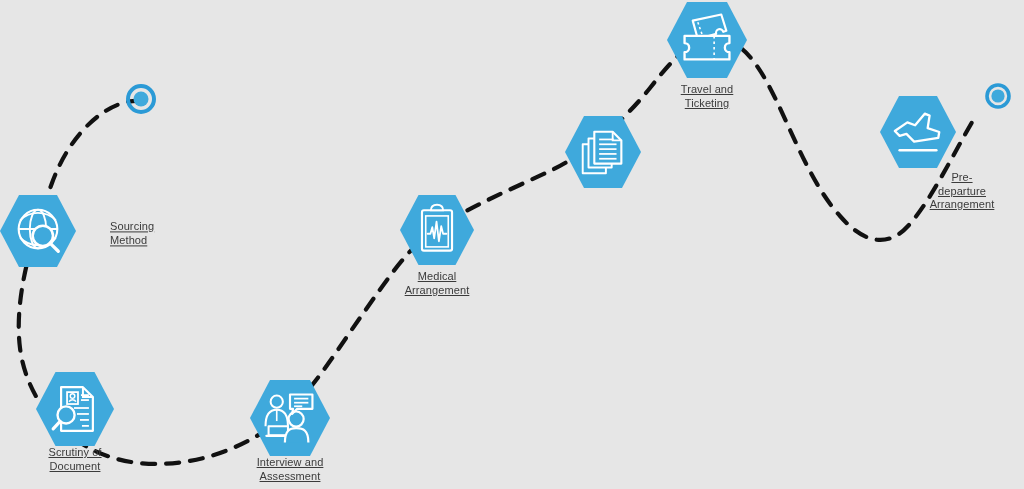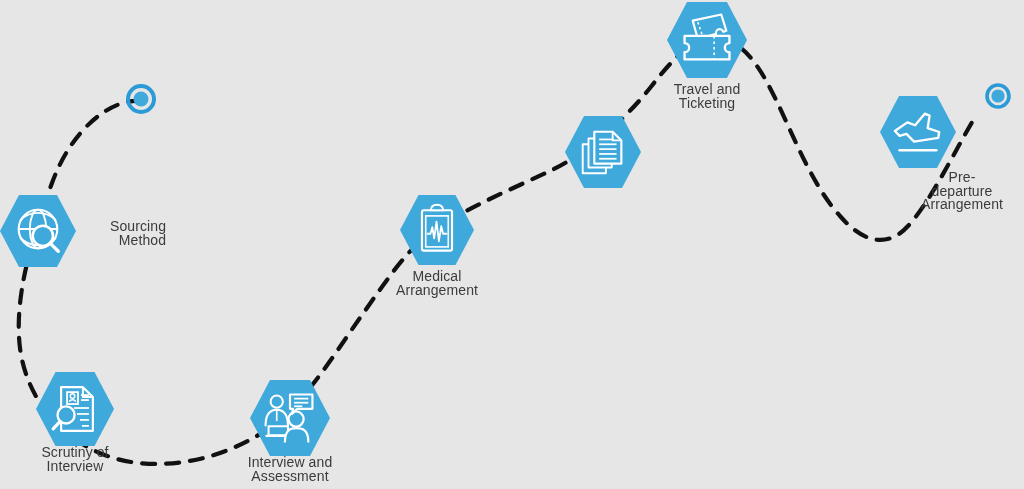--- a/index.html
+++ b/index.html
@@ -35,25 +35,26 @@
   .hex-wrap {
     position: absolute;
     left: 0;
     top: 0;
     transform: translate(-50%, -50%);
   }
   .node-label {
     position: absolute;
     text-align: center;
     color: #3b3b3b;
-    font-size: 14px;
+    font-size: 11px;
     line-height: 13.6px;
     white-space: pre-line;
     letter-spacing: 0.1px;
     font-family: "Liberation Sans", sans-serif;
+    text-decoration: underline;
   }
   .label-below {
     left: 0;
     transform: translateX(-50%);
   }
   .label-right {
     transform: translateY(-50%);
   }
   .endpoint {
     position: absolute;
@@ -195,24 +196,24 @@
           </svg></div>
       </div>
       <div class="node" style="left: 918px; top: 132px;">
         <div class="hex-wrap" style="width: 88px; height: 84px;"><svg width="88" height="84" viewBox="-44 -42 88 84">
             <polygon points="-38.00,0.00 -19.00,-36.00 19.00,-36.00 38.00,0.00 19.00,36.00 -19.00,36.00" fill="#3fa9dc"></polygon>
             <use xlink:href="#icon-airplane-takeoff" transform="scale(0.966)"></use>
           </svg></div>
       </div>
     </div>
 
-<div class="node-label label-right" style="color: rgb(59, 59, 59); left: 110px; top: 234px; text-align: right;">Sourcing
+<div class="node-label label-right" style="color: rgb(59, 59, 59); left: 110px; top: 234px; text-align: left;">Sourcing
 Method</div>
     <div class="node-label label-below" style="color: rgb(59, 59, 59); left: 75px; top: 446px;">Scrutiny of
-Interview</div>
+Document</div>
     <div class="node-label label-below" style="color: rgb(59, 59, 59); left: 290px; top: 456px;">Interview and
 Assessment</div>
     <div class="node-label label-below" style="color: rgb(59, 59, 59); left: 437px; top: 270px;">Medical
 Arrangement</div>
     <div class="node-label label-below" style="color: rgb(59, 59, 59); left: 707px; top: 83px;">Travel and
 Ticketing</div>
     <div class="node-label label-below" style="color: rgb(59, 59, 59); left: 918px; top: 171px; margin-left: 44px;">Pre-departure
 Arrangement</div>
   </div>
 

